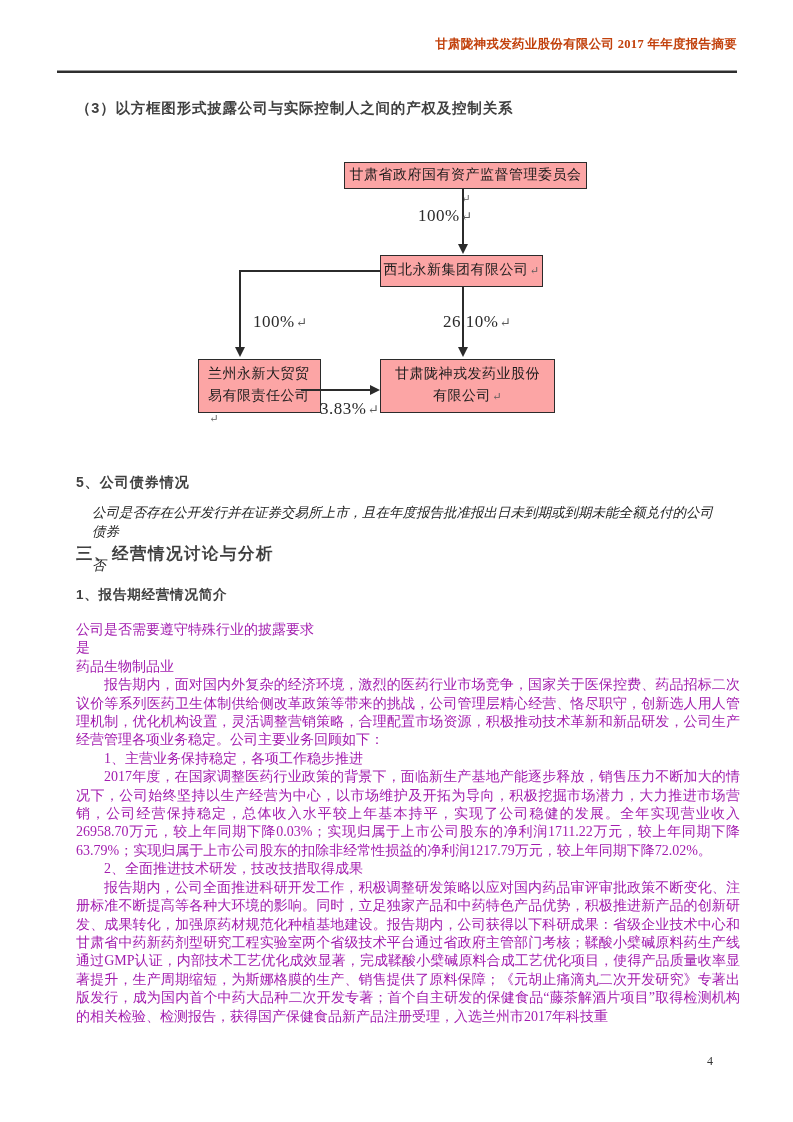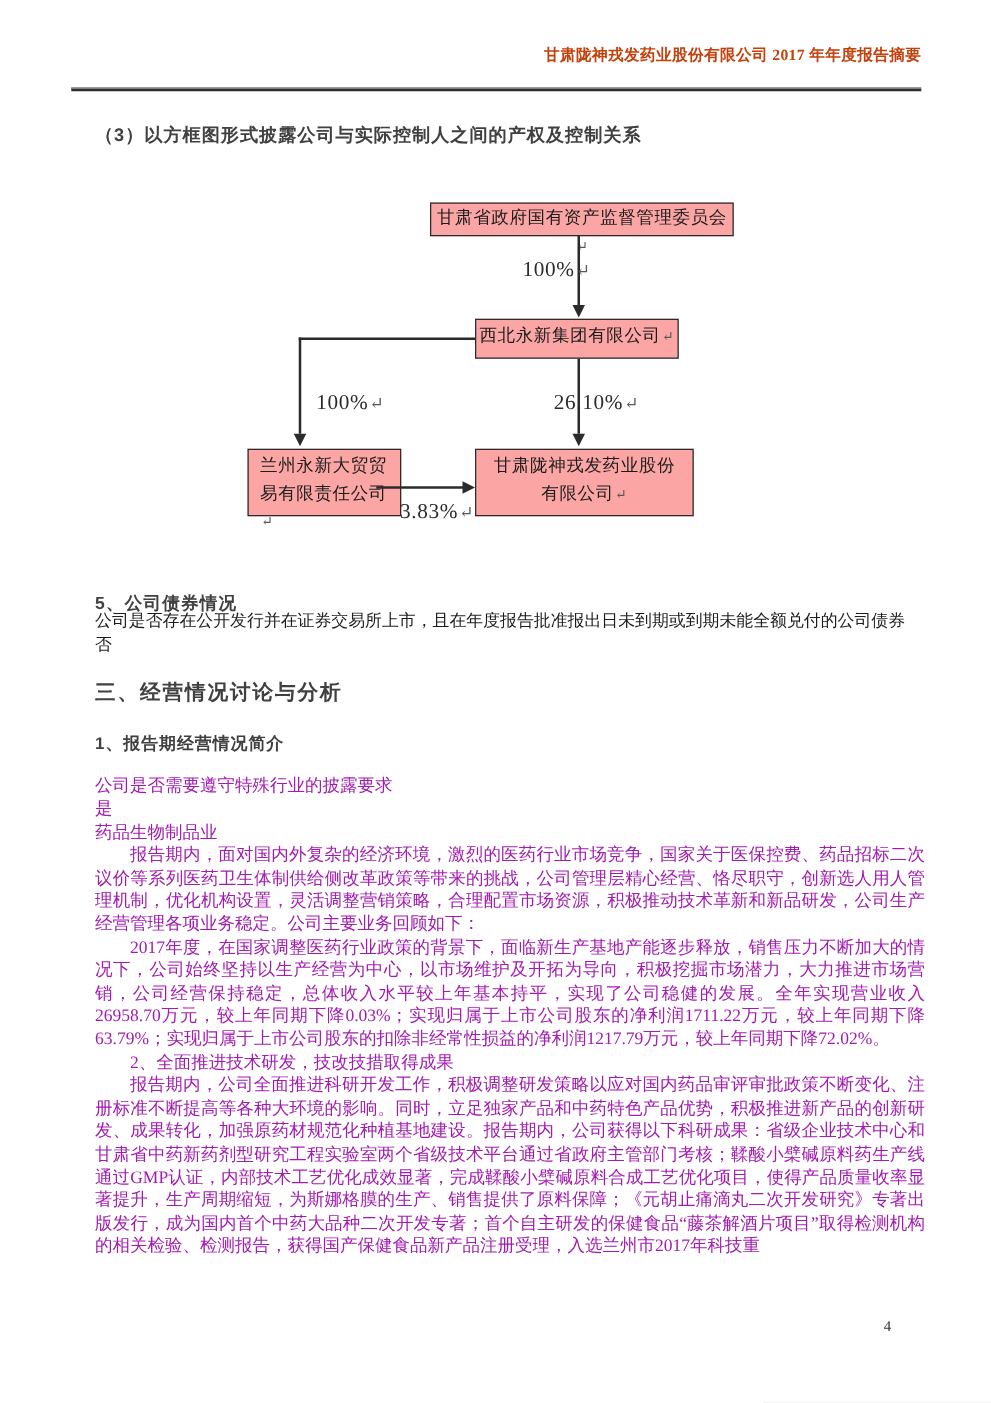--- a/index.html
+++ b/index.html
@@ -70,21 +70,21 @@
   .pct1 { left:418px; top:206px; }
   .pct2 { left:253px; top:312px; }
   .pct3 { left:403px; top:312px;margin-left:40px; }
   .pct4 { left:320px; top:367px;margin-top:32px; }
   .rm { color:#5a5a5a; font-size:0.8em; margin-left:1px; }
   
   .bonds-block {
     position:absolute; left:76px; top:488px; width:664px;
     font-size:13.5px; line-height:18.5px; color:#1c1c1c;
   }
-  .bonds-block p { margin:0; }
+  .bonds-block p { margin:16px;font-style:italic; }
   .body-text {
     position:absolute; left:76px; top:621px; width:664px;
     font-size:14px; line-height:18.4px; text-align:justify; color:#a21caf;
   }
   .body-text p { margin:0; }
   .body-text p.indent { text-indent:2em; }
   .page-number {
     position:absolute; left:707px; top:1054px; font-size:12px; color:#333;
   }
 </style>
@@ -149,20 +149,21 @@
   </div>
 
   <div class="h-sans disc-title">三、经营情况讨论与分析</div>
   <div class="h-sans sub1-title">1、报告期经营情况简介</div>
 
   <div class="body-text">
     <p>公司是否需要遵守特殊行业的披露要求</p>
     <p>是</p>
     <p>药品生物制品业</p>
     <p class="indent">报告期内，面对国内外复杂的经济环境，激烈的医药行业市场竞争，国家关于医保控费、药品招标二次议价等系列医药卫生体制供给侧改革政策等带来的挑战，公司管理层精心经营、恪尽职守，创新选人用人管理机制，优化机构设置，灵活调整营销策略，合理配置市场资源，积极推动技术革新和新品研发，公司生产经营管理各项业务稳定。公司主要业务回顾如下：</p>
+    <p class="indent">1、主营业务保持稳定，各项工作稳步推进</p>
     <p class="indent">2017年度，在国家调整医药行业政策的背景下，面临新生产基地产能逐步释放，销售压力不断加大的情况下，公司始终坚持以生产经营为中心，以市场维护及开拓为导向，积极挖掘市场潜力，大力推进市场营销，公司经营保持稳定，总体收入水平较上年基本持平，实现了公司稳健的发展。全年实现营业收入26958.70万元，较上年同期下降0.03%；实现归属于上市公司股东的净利润1711.22万元，较上年同期下降63.79%；实现归属于上市公司股东的扣除非经常性损益的净利润1217.79万元，较上年同期下降72.02%。</p>
     <p class="indent">2、全面推进技术研发，技改技措取得成果</p>
     <p class="indent">报告期内，公司全面推进科研开发工作，积极调整研发策略以应对国内药品审评审批政策不断变化、注册标准不断提高等各种大环境的影响。同时，立足独家产品和中药特色产品优势，积极推进新产品的创新研发、成果转化，加强原药材规范化种植基地建设。报告期内，公司获得以下科研成果：省级企业技术中心和甘肃省中药新药剂型研究工程实验室两个省级技术平台通过省政府主管部门考核；鞣酸小檗碱原料药生产线通过GMP认证，内部技术工艺优化成效显著，完成鞣酸小檗碱原料合成工艺优化项目，使得产品质量收率显著提升，生产周期缩短，为斯娜格膜的生产、销售提供了原料保障；《元胡止痛滴丸二次开发研究》专著出版发行，成为国内首个中药大品种二次开发专著；首个自主研发的保健食品“藤茶解酒片项目”取得检测机构的相关检验、检测报告，获得国产保健食品新产品注册受理，入选兰州市2017年科技重</p>
   </div>
 
   <div class="page-number">4</div>
 
 </div>
 
 </body></html>

